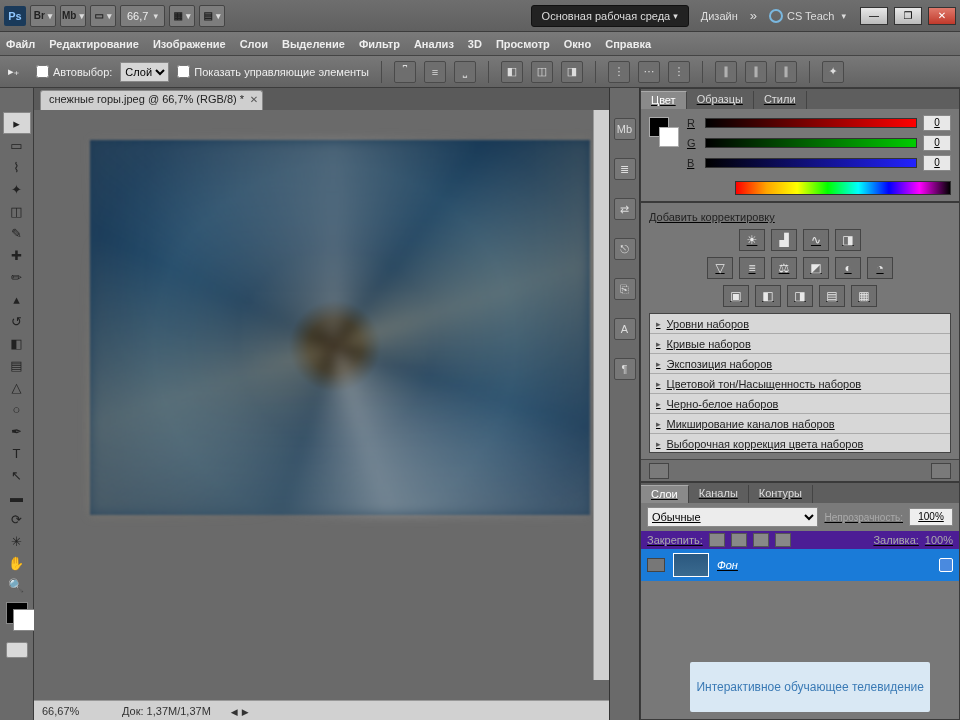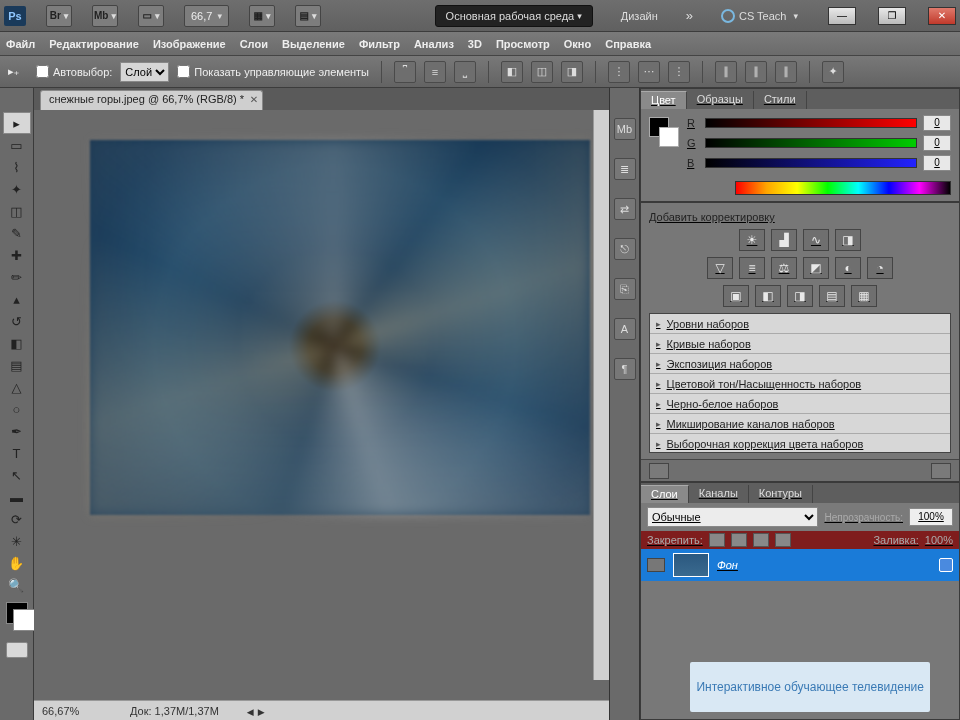--- a/index.html
+++ b/index.html
@@ -1,20 +1,20 @@
 <!DOCTYPE html>
 <html><head>
 <meta charset="utf-8">
 <style>
 * { box-sizing: border-box; margin: 0; padding: 0; font-family: Tahoma, Arial, sans-serif; font-size: 11px; }
 body { background: #000; width: 960px; height: 720px; overflow: hidden; position: relative; }
 .app { width: 960px; height: 720px; background: #6a6a6a; display: flex; flex-direction: column; }
 
 
-.titlebar { height: 32px; background: linear-gradient(#6e6e6e,#606060); display: flex; align-items: center; padding: 0 4px; gap: 20px; border-bottom: 1px solid #3c3c3c; }
+.titlebar { height: 32px; background: linear-gradient(#6e6e6e,#606060); display: flex; align-items: center; padding: 0 4px; gap: 4px; border-bottom: 1px solid #3c3c3c; }
 .titlebar .ps-icon { width: 22px; height: 20px; background: #1a3a5a; color: #8fc7ff; font-weight: bold; font-size: 11px; display:flex;align-items:center;justify-content:center;border-radius:2px;}
 .titlebar .sq { width: 26px; height: 22px; background: #7d7d7d; border: 1px solid #444; border-radius:2px; display:flex;align-items:center;justify-content:center;color:#222;font-size:10px;font-weight:bold;}
 .titlebar .dd { display:flex; align-items:center; gap:2px; padding:0 6px; height:22px; border:1px solid #444; background:#7d7d7d; border-radius:2px; color:#eee;}
 .titlebar .drop-arrow::after { content:"▾"; font-size:9px; margin-left:3px; color:#ddd;}
 .titlebar .spacer { flex:1; }
 .titlebar .workspace { height:22px; padding:0 10px; background:#222; color:#ddd; border-radius:3px; display:flex;align-items:center; border:1px solid #111;}
 .titlebar .link { color:#ddd; padding:0 8px;}
 .titlebar .winbtn { width:28px; height:18px; border:1px solid #333; background:linear-gradient(#e8e8e8,#bcbcbc); display:flex;align-items:center;justify-content:center; font-size:10px; margin-left:2px;}
 .titlebar .winbtn.close { background:linear-gradient(#e07a6c,#c0392b); color:#fff;}
 
@@ -52,21 +52,21 @@
 .canvas::before{content:"";position:absolute;inset:0;background:
   conic-gradient(from 0deg at 49% 55%,
    rgba(200,200,200,.25), rgba(40,70,110,0) 10%,
    rgba(180,170,140,.35) 20%, rgba(40,70,110,0) 30%,
    rgba(220,220,220,.35) 45%, rgba(40,70,110,0) 55%,
    rgba(180,170,140,.3) 70%, rgba(40,70,110,0) 82%,
    rgba(200,200,200,.25) 100%);
   mix-blend-mode: lighten; filter: blur(6px);
 }
 .scroll-v { position:absolute; right:0; top:0; bottom:20px; width:16px; background:#d0d0d0; border-left:1px solid #999;}
-.statusbar { height:20px; background:#d1d1d1; border-top:1px solid #999; display:flex; align-items:center; padding:0 8px; gap:28px; font-size:11px; color:#333;}
+.statusbar { height:20px; background:#d1d1d1; border-top:1px solid #999; display:flex; align-items:center; padding:0 8px; gap:20px; font-size:11px; color:#333;}
 .statusbar .zoom{ width:60px;}
 .statusbar .arrows::before{content:"◀";font-size:9px;margin-right:2px;}
 .statusbar .arrows::after{content:"▶";font-size:9px;margin-left:2px;}
 
 .dockstrip { width:30px; background:#6a6a6a; border-right:1px solid #333; display:flex; flex-direction:column; align-items:center; padding-top:30px; gap:18px;}
 .dockstrip .di { width:22px;height:22px;border:1px solid #4a4a4a;background:#777;border-radius:2px;display:flex;align-items:center;justify-content:center;color:#ddd;font-size:11px;}
 
 
 .panels { width:320px; background:#6a6a6a; display:flex; flex-direction:column; }
 .panel { border:1px solid #3a3a3a; margin:0; background:#777;text-decoration:underline;}
@@ -98,21 +98,21 @@
 .preset-list .row{height:20px;border-bottom:1px solid #aaa;display:flex;align-items:center;padding:0 6px;font-size:11px;color:#222;}
 .preset-list .row::before{content:"▸";margin-right:6px;color:#555;font-size:9px;}
 .panel-foot{height:22px;background:#6f6f6f;border-top:1px solid #444;display:flex;align-items:center;justify-content:space-between;padding:0 8px;}
 .panel-foot .fi{width:20px;height:16px;background:#7a7a7a;border:1px solid #444;}
 
 
 .layerbar{display:flex;align-items:center;gap:6px;padding:4px 6px;background:#7a7a7a;}
 .layerbar select{flex:1;height:20px;background:#ececec;border:1px solid #888;font-size:11px;}
 .layerbar .prop{font-size:10px;color:#aaa;}
 .layerbar .pct{width:44px;height:18px;background:#eee;border:1px solid #888;text-align:center;font-size:10px;line-height:16px;}
-.lockrow{display:flex;align-items:center;gap:6px;padding:2px 6px;background:#7f1d1d;font-size:10px;color:#aaa;}
+.lockrow{display:flex;align-items:center;gap:6px;padding:2px 6px;background:#4c1d95;font-size:10px;color:#aaa;}
 .lockrow .li{width:16px;height:14px;background:#888;border:1px solid #555;}
 .layer{height:32px;background:#1a7bd8;display:flex;align-items:center;gap:8px;padding:0 6px;color:#fff;font-size:11px;font-style:italic;}
 .layer .eye{width:18px;height:14px;background:#777;border:1px solid #444;}
 .layer .thumb{width:36px;height:24px;background:linear-gradient(#2b587f,#3a6a8f);border:1px solid #fff;}
 .layer .lock{margin-left:auto;width:14px;height:14px;background:#4a8adf;border:1px solid #fff;border-radius:2px;}
 
 .brand { position:absolute; right:44px; bottom:16px; color:#d35400; font-family: Georgia,serif; font-size:28px; font-weight:bold; text-shadow:0 1px 0 #fff;}
 .brand .v{color:#2a7a2a;}
 .brand-sub{position:absolute;right:30px;bottom:8px;font-size:12px;color:#3a7ab5;background:#d9e8f4;padding:18px 6px;border-radius:2px;}
 </style>

